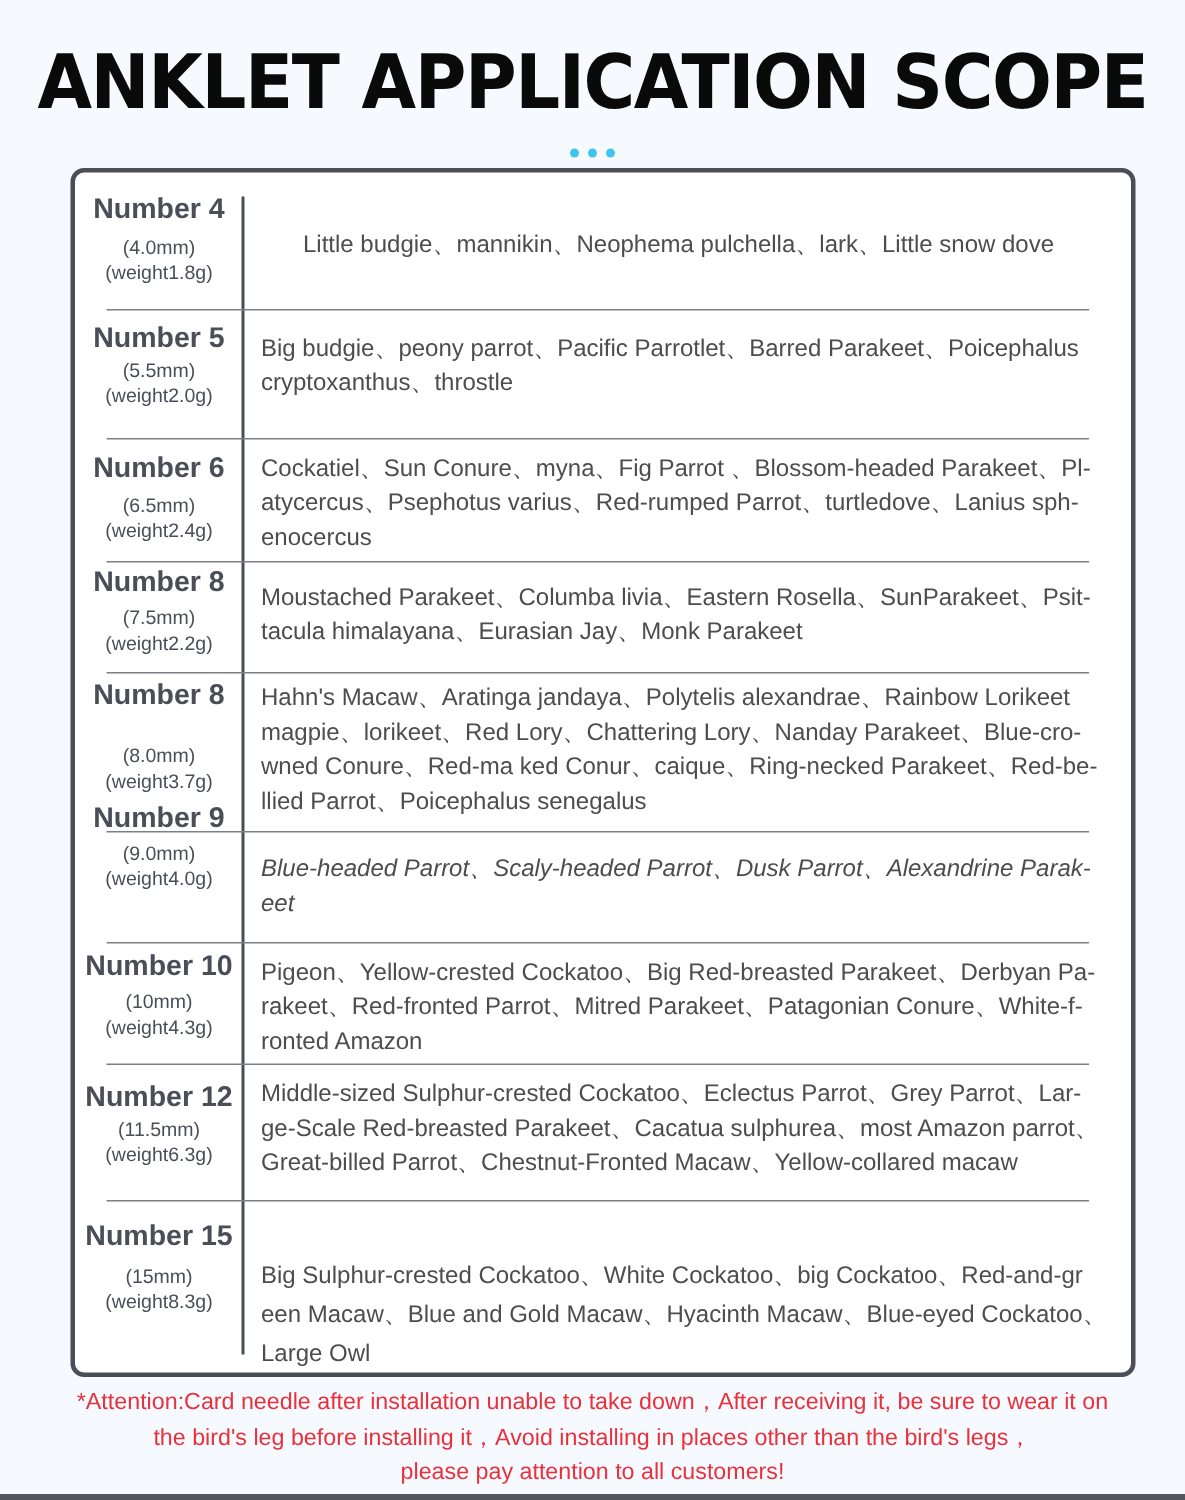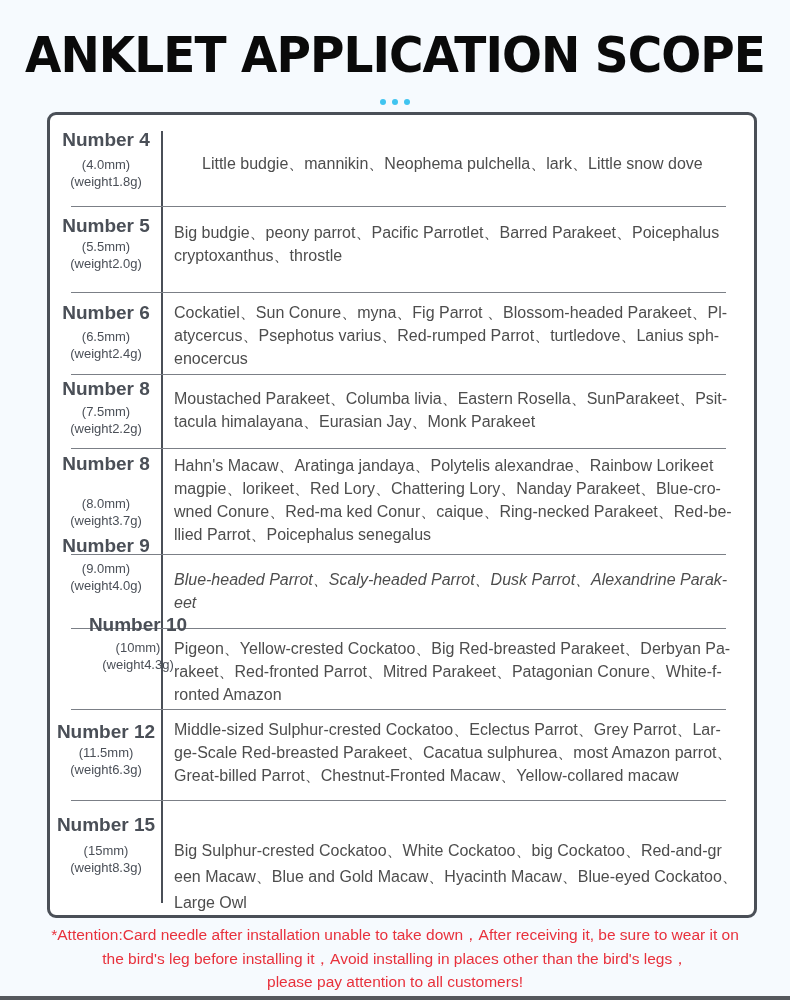--- a/index.html
+++ b/index.html
@@ -132,21 +132,21 @@
     <div class="num">Number 9</div>
     <div class="sub" style="margin-top:2px">(9.0mm)</div>
     <div class="sub">(weight4.0g)</div>
   </div>
   <div class="desc" style="top:568px;font-style:italic;">Blue-headed Parrot、Scaly-headed Parrot、Dusk Parrot、Alexandrine Parak-
 eet</div>
 </div>
 <div class="divider" style="top:628px;"></div>
 
 <div class="row">
-  <div class="label" style="top:613px;padding-left:32px;">
+  <div class="label" style="top:633px;">
     <div class="num">Number 10</div>
     <div class="sub" style="margin-top:2px">(10mm)</div>
     <div class="sub">(weight4.3g)</div>
   </div>
   <div class="desc" style="top:637px;">Pigeon、Yellow-crested Cockatoo、Big Red-breasted Parakeet、Derbyan Pa-
 rakeet、Red-fronted Parrot、Mitred Parakeet、Patagonian Conure、White-f-
 ronted Amazon</div>
 </div>
 <div class="divider" style="top:709px;"></div>
 

